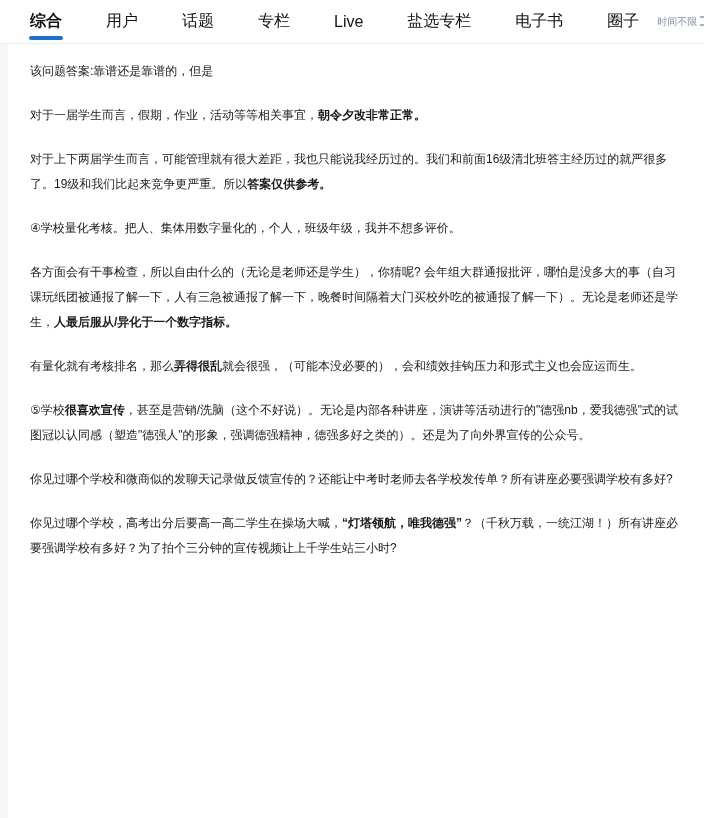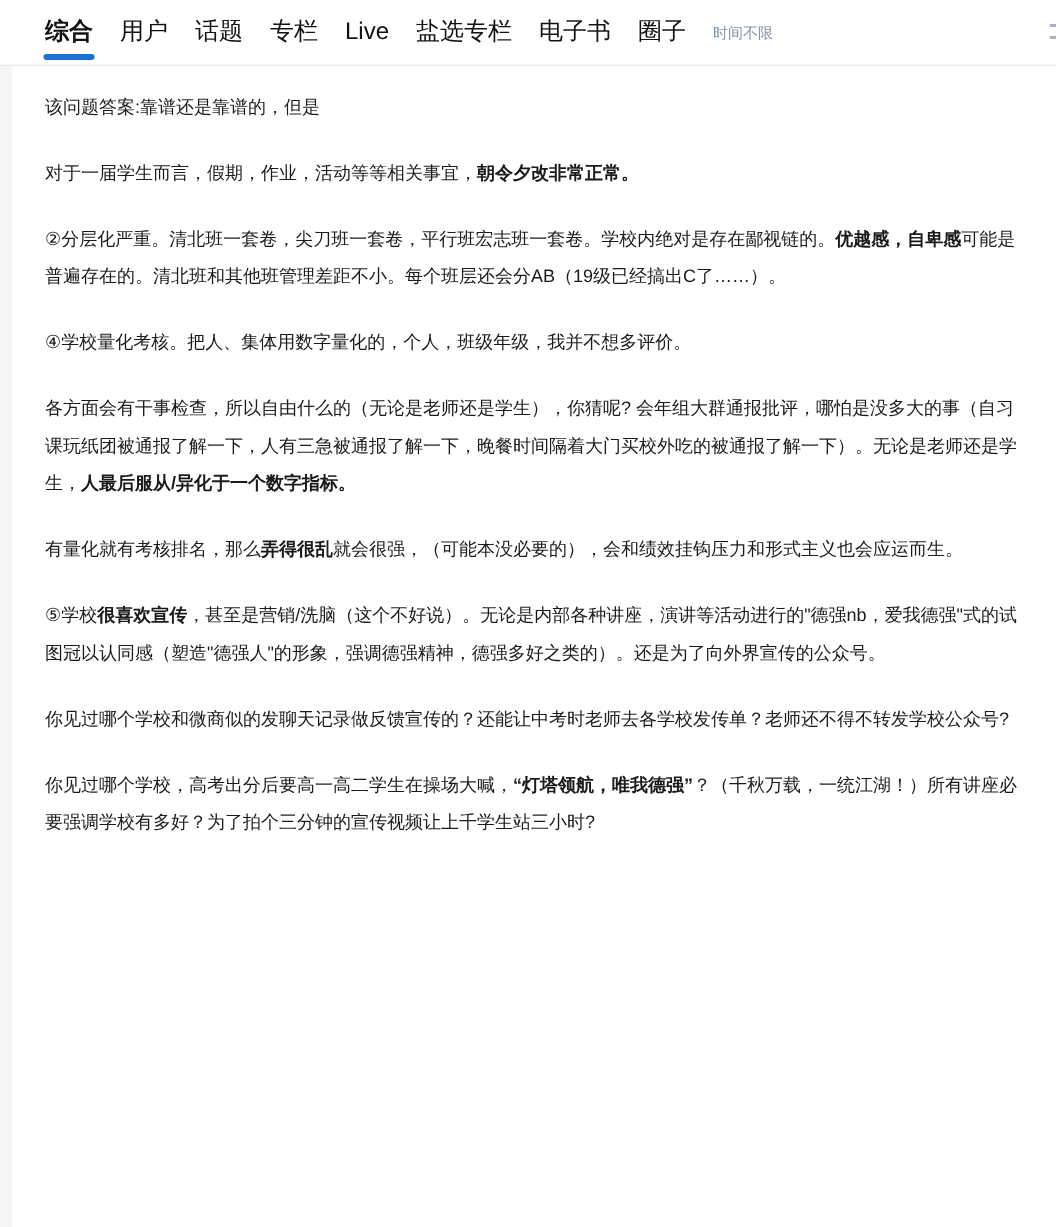--- a/index.html
+++ b/index.html
@@ -17,21 +17,21 @@
   .filter-bar{
     background:var(--card-bg);
     height:44px;
     display:flex;align-items:center;
     padding-left:30px;
     border-bottom:1px solid var(--divider);
     position:relative;
     white-space:nowrap;
     overflow:hidden;
   }
-  .tabs{display:flex;gap:18px;align-items:center;height:100%;}
+  .tabs{display:flex;gap:44px;align-items:center;height:100%;}
   .tab{
     font-size:16px;color:var(--tab-text);
     height:100%;display:flex;align-items:center;
     position:relative;cursor:pointer;
   }
   .tab.active{font-weight:700;}
   .tab.active::after{
     content:"";position:absolute;left:-1px;right:-1px;bottom:3px;height:4px;
     background:var(--accent);border-radius:2px;
   }
@@ -82,22 +82,22 @@
     <i></i>
       <i></i>
   </div>
 </header>
 
 <main class="page">
   <article class="answer-card">
     <div>
         <p class="para"><span>该问题答案:靠谱还是靠谱的，但是</span></p>
         <p class="para"><span>对于一届学生而言，假期，作业，活动等等相关事宜，</span><b>朝令夕改非常正常。</b></p>
-        <p class="para"><span>②分层化严重。清北班一套卷，尖刀班一套卷，平行班宏志班一套卷。学校内绝对是存在鄙视链的。</span><b>优越感，自卑感</b><span>可能是普遍存在的。清北班和其他班管理差距不小。每个班层还会分AB（19级已经搞出C了……）。</span></p>
+        <p class="para"><span>对于上下两届学生而言，可能管理就有很大差距，我也只能说我经历过的。我们和前面16级清北班答主经历过的就严很多了。19级和我们比起来竞争更严重。所以</span><b>答案仅供参考。</b></p>
         <p class="para"><span>④学校量化考核。把人、集体用数字量化的，个人，班级年级，我并不想多评价。</span></p>
         <p class="para"><span>各方面会有干事检查，所以自由什么的（无论是老师还是学生），你猜呢? 会年组大群通报批评，哪怕是没多大的事（自习课玩纸团被通报了解一下，人有三急被通报了解一下，晚餐时间隔着大门买校外吃的被通报了解一下）。无论是老师还是学生，</span><b>人最后服从/异化于一个数字指标。</b></p>
         <p class="para"><span>有量化就有考核排名，那么</span><b>弄得很乱</b><span>就会很强，（可能本没必要的），会和绩效挂钩压力和形式主义也会应运而生。</span></p>
         <p class="para"><span>⑤学校</span><b>很喜欢宣传</b><span>，甚至是营销/洗脑（这个不好说）。无论是内部各种讲座，演讲等活动进行的"德强nb，爱我德强"式的试图冠以认同感（塑造"德强人"的形象，强调德强精神，德强多好之类的）。还是为了向外界宣传的公众号。</span></p>
-        <p class="para"><span>你见过哪个学校和微商似的发聊天记录做反馈宣传的？还能让中考时老师去各学校发传单？老师还不得不转发学校公众号?</span></p>
+        <p class="para"><span>你见过哪个学校和微商似的发聊天记录做反馈宣传的？还能让中考时老师去各学校发传单？所有讲座必要强调学校有多好?</span></p>
         <p class="para"><span>你见过哪个学校，高考出分后要高一高二学生在操场大喊，</span><b>“灯塔领航，唯我德强”</b><span>？（千秋万载，一统江湖！）所有讲座必要强调学校有多好？为了拍个三分钟的宣传视频让上千学生站三小时?</span></p>
       </div>
   </article>
 </main>
 
 </body></html>

